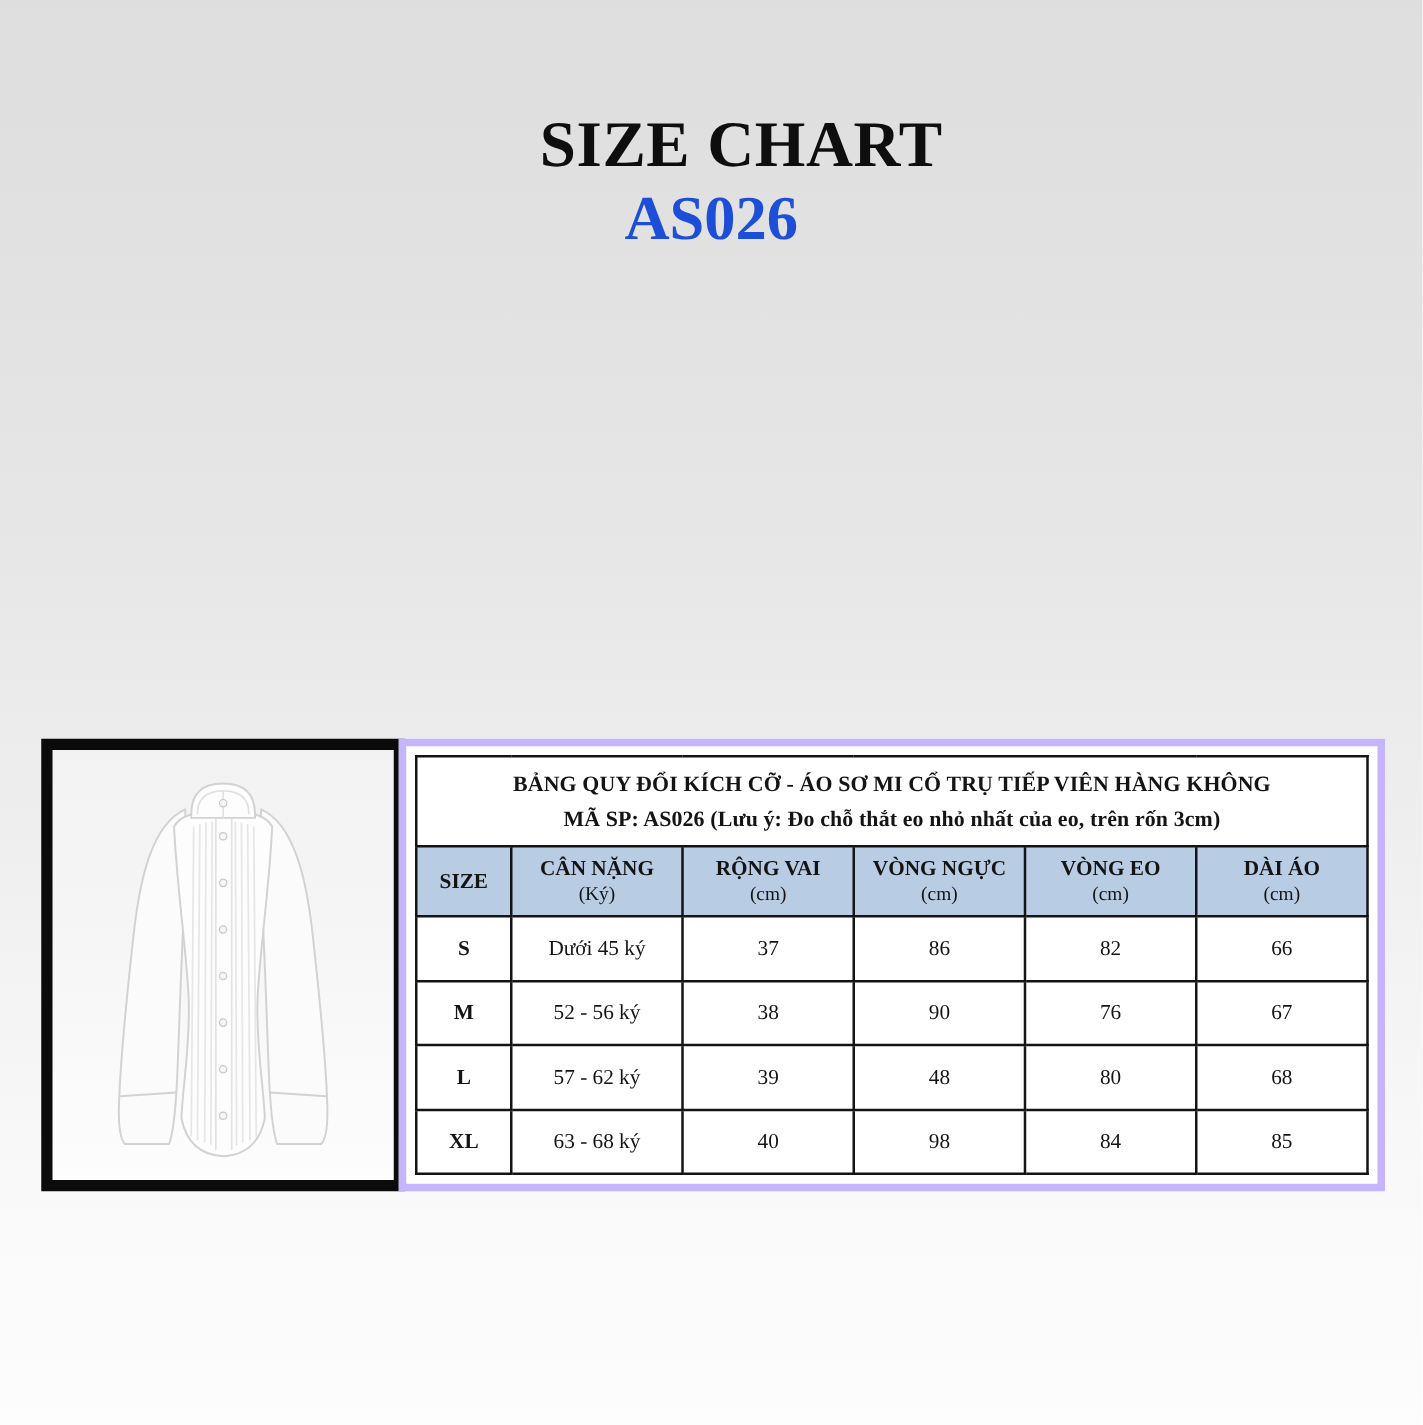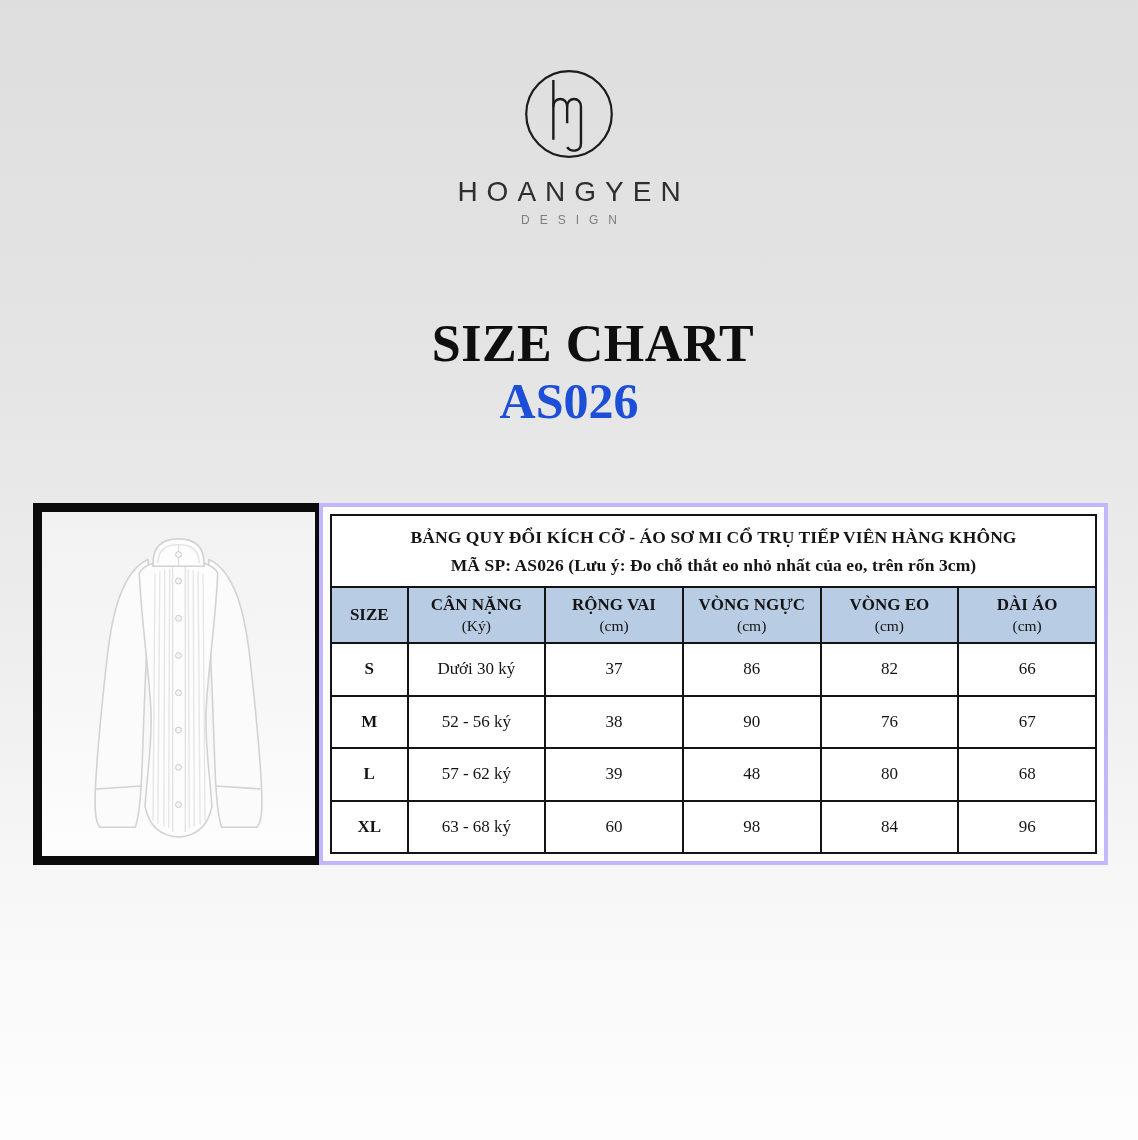--- a/index.html
+++ b/index.html
@@ -42,21 +42,21 @@
   .product-box {
     width:291px; flex:0 0 291px; height:100%;
     border:9px solid #0b0b0b;
     background:linear-gradient(180deg,#f2f2f2 0%,#f6f6f6 45%,#fdfdfd 100%);
     display:flex; align-items:center; justify-content:center;
     overflow:hidden;
   }
   .table-box {
     flex:1 1 auto; height:100%;
     margin-left:-5px;
-    border:4px solid #c4b5fd;
+    border:6px solid #c4b5fd;
     background:#ffffff;
     padding:7px;
   }
   .size-table { width:100%; height:100%; border-collapse:collapse; table-layout:fixed; }
   .size-table th, .size-table td {
     border:2px solid #141414; text-align:center; vertical-align:middle;
     padding:2px 4px;
   }
   .tbl-title-cell { height:72px; background:#ffffff; }
   .tbl-title-line { font-size:17.5px; font-weight:700; line-height:1.6; letter-spacing:0.1px; }
@@ -70,34 +70,20 @@
   col.c-weight { width:18%; }
   col.c-other  { width:18%; }
 
   .shirt-wrap { width:255px; height:332px; }
 </style>
 </head>
 <body>
 
 <div class="page">
 
-  <header class="brand">
-    <span class="monogram">
-      <svg width="92" height="92" viewBox="0 0 100 100">
-        <circle cx="50" cy="50" r="46.5" fill="none" stroke="#1c1c1c" stroke-width="2.4"></circle>
-        <g fill="none" stroke="#1c1c1c" stroke-width="2.6">
-          <path d="M33,13 L33,78"></path>
-          <path d="M33,42 C33,31 48,31 48,42 L48,60"></path>
-          <path d="M48,42 C48,31 63,31 63,42 L63,82 C63,91 52,92 48,86"></path>
-        </g>
-      </svg>
-    </span>
-    <div class="brand-name">HOANGYEN</div>
-    <div class="brand-sub">DESIGN</div>
-  </header>
 
   <section class="title-block">
     <div class="title-main">SIZE CHART</div>
     <div class="title-code">AS026</div>
   </section>
 
   <section class="content">
 
     <div class="product-box">
       <svg class="shirt-wrap" viewBox="0 0 260 330">
@@ -184,21 +170,21 @@
             </th>
             <th>
               <div class="col-label">DÀI ÁO</div>
               <div class="col-sub">(cm)</div>
             </th>
           </tr>
         </thead>
         <tbody>
           <tr class="data-row">
             <td class="size-cell">S</td>
-            <td>Dưới 30 ký</td>
+            <td>Dưới 45 ký</td>
             <td>37</td>
             <td>86</td>
             <td>82</td>
             <td>66</td>
           </tr>
           <tr class="data-row">
             <td class="size-cell">M</td>
             <td>52 - 56 ký</td>
             <td>38</td>
             <td>90</td>
@@ -209,23 +195,23 @@
             <td class="size-cell">L</td>
             <td>57 - 62 ký</td>
             <td>39</td>
             <td>48</td>
             <td>80</td>
             <td>68</td>
           </tr>
           <tr class="data-row">
             <td class="size-cell">XL</td>
             <td>63 - 68 ký</td>
-            <td>60</td>
+            <td>40</td>
             <td>98</td>
             <td>84</td>
-            <td>96</td>
+            <td>85</td>
           </tr>
         </tbody>
       </table>
     </div>
 
   </section>
 </div>
 
 </body></html>

